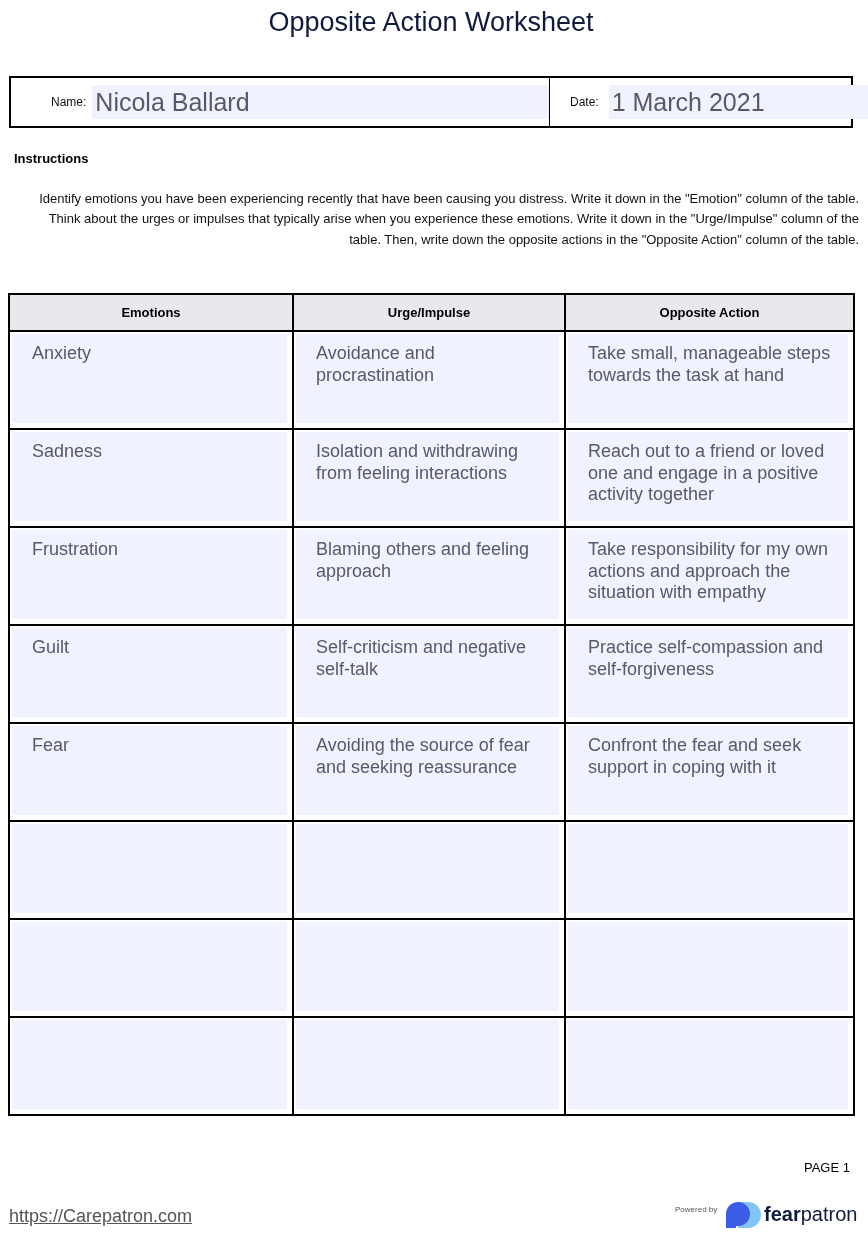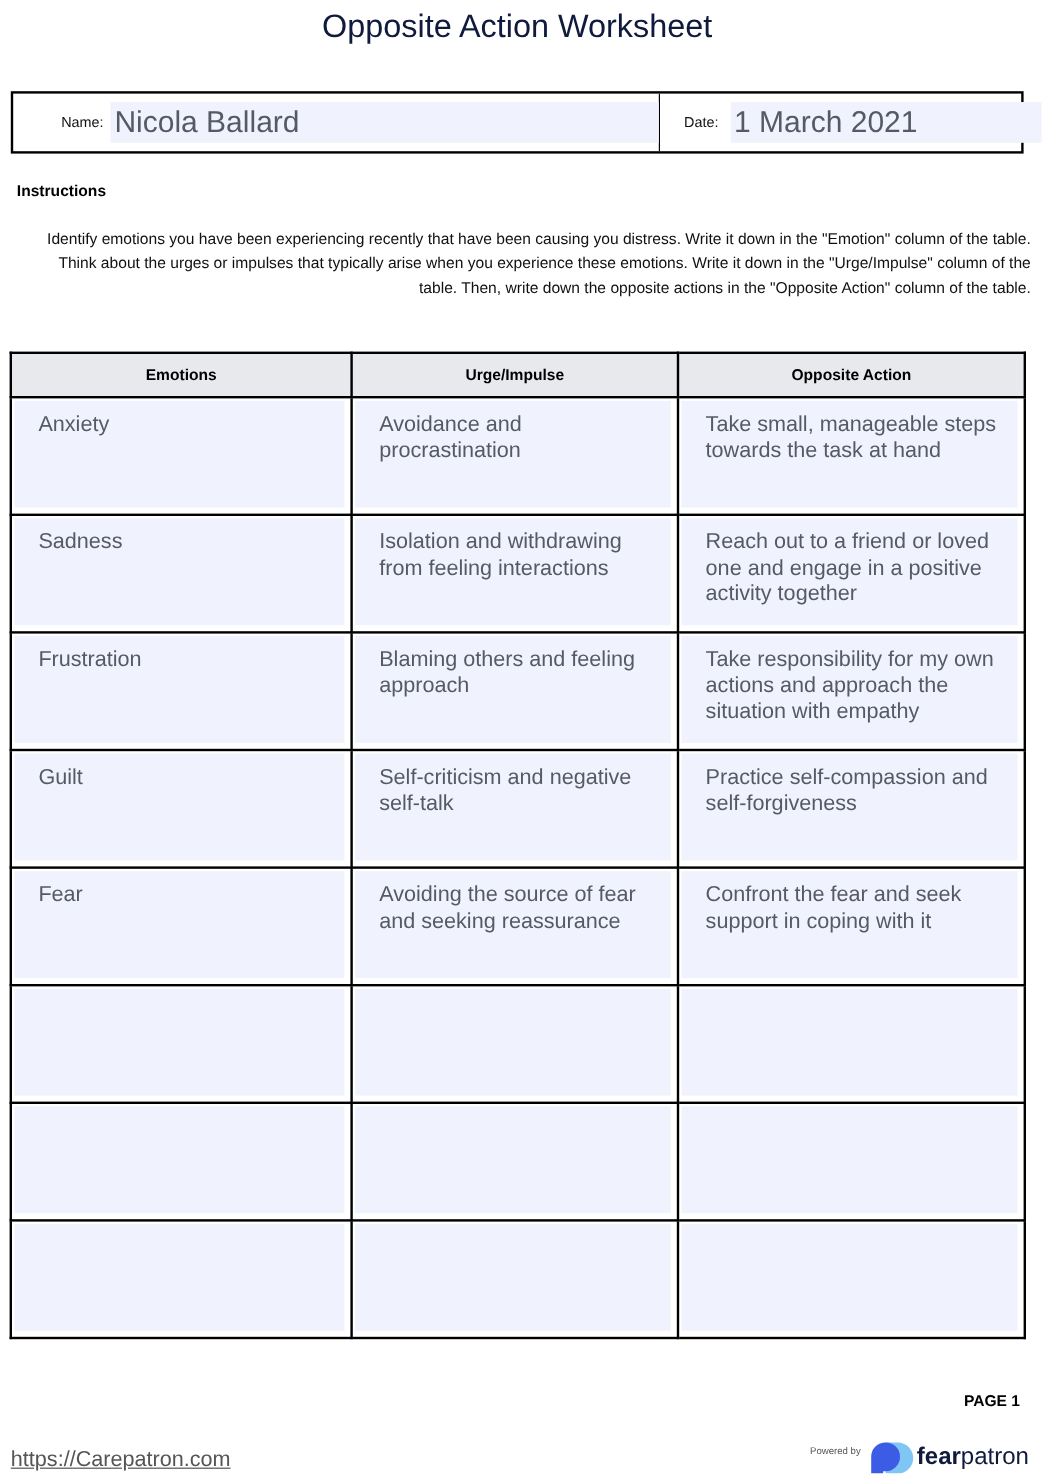--- a/index.html
+++ b/index.html
@@ -42,21 +42,21 @@
     background: #e8e9ed; height: 35px; font-size: 13px; font-weight: bold;
   }
   table.ws td { height: 96px; vertical-align: top; background: #fff; }
   .cell-fill {
     margin: 2px 5px 5px 2px; height: 89px; background: #f0f3fd;
     font-size: 18px; line-height: 21.7px; color: #555a66;
     padding: 9px 4px 0 20px; box-sizing: border-box;
   }
   col.c1 { width: 284px; } col.c2 { width: 272px; } col.c3 { width: 289px; }
   .page-num {
-    position: absolute; right: 18px; top: 1160px; font-size: 13px; font-weight: bold;
+    position: absolute; right: 18px; top: 1160px; font-size: 13px; font-weight: normal;
   }
   .site-link {
     position: absolute; left: 9px; top: 1206px; font-size: 18px; color: #555;
     text-decoration: underline;
   }
   .powered {
     position: absolute; left: 675px; top: 1205px; font-size: 8px; color: #555;
   }
   .logo-icon { position: absolute; left: 724px; top: 1200px; width: 38px; height: 28px; }
   .logo-text {

